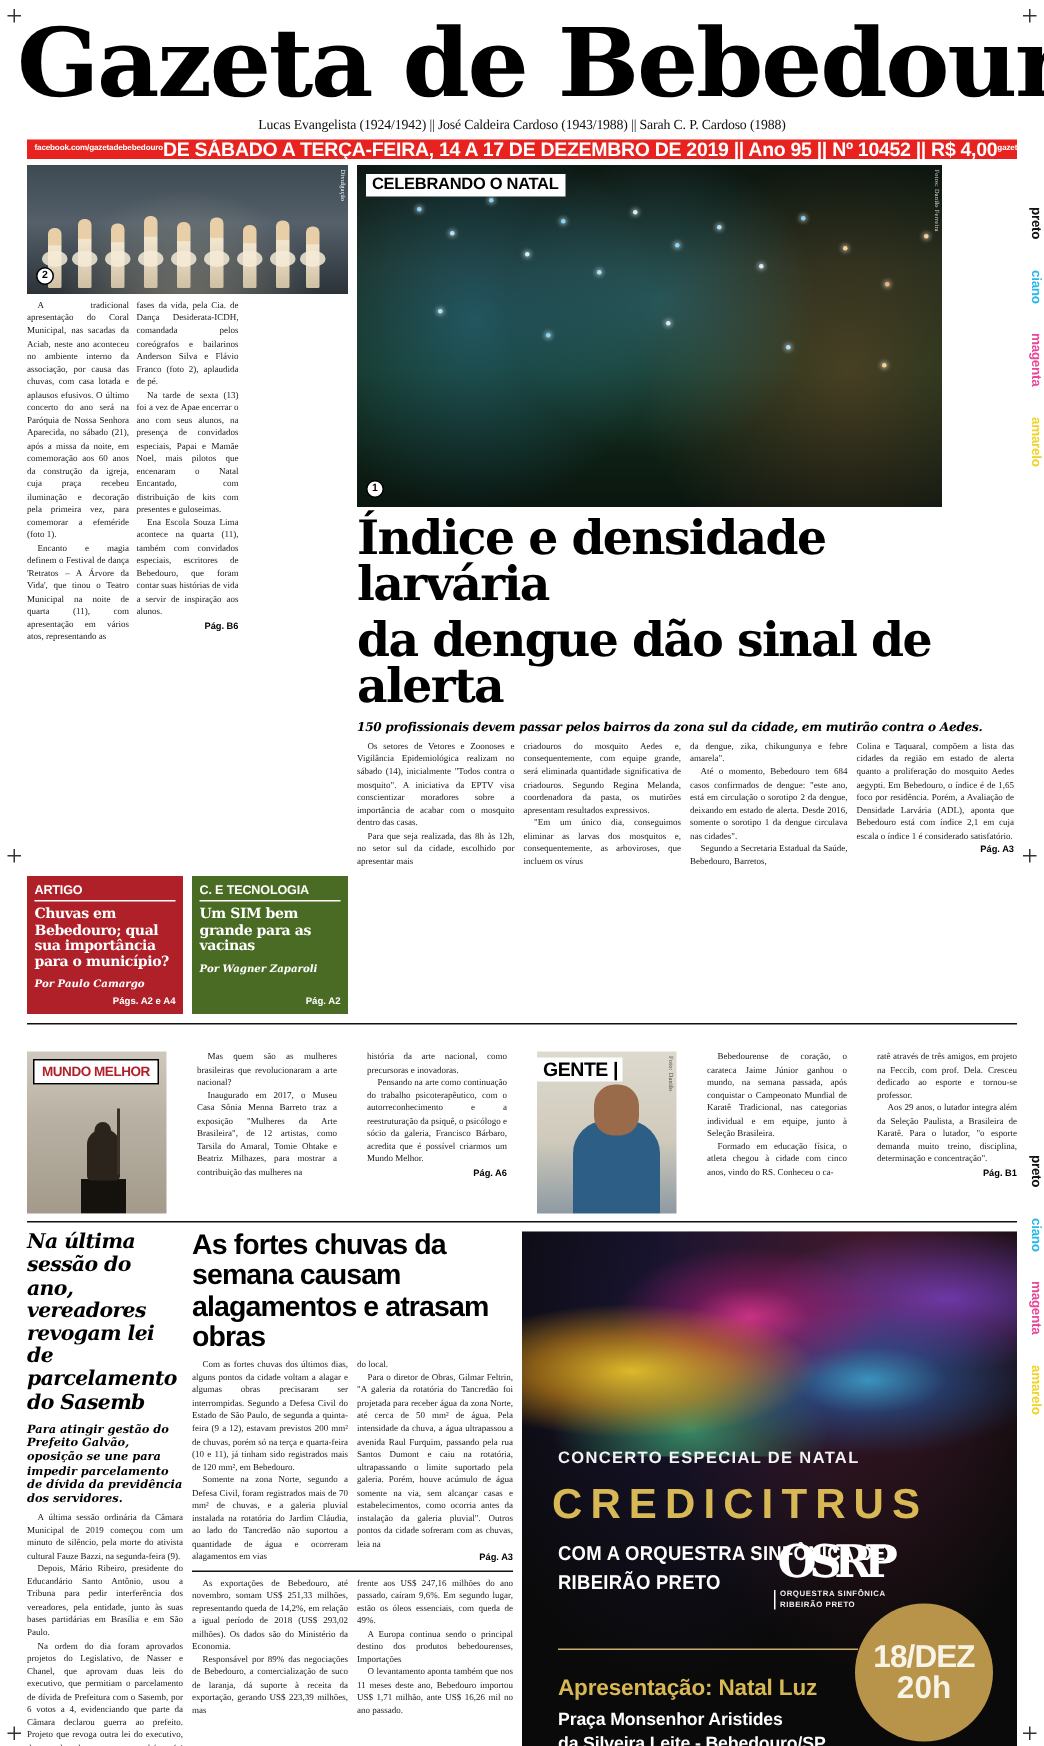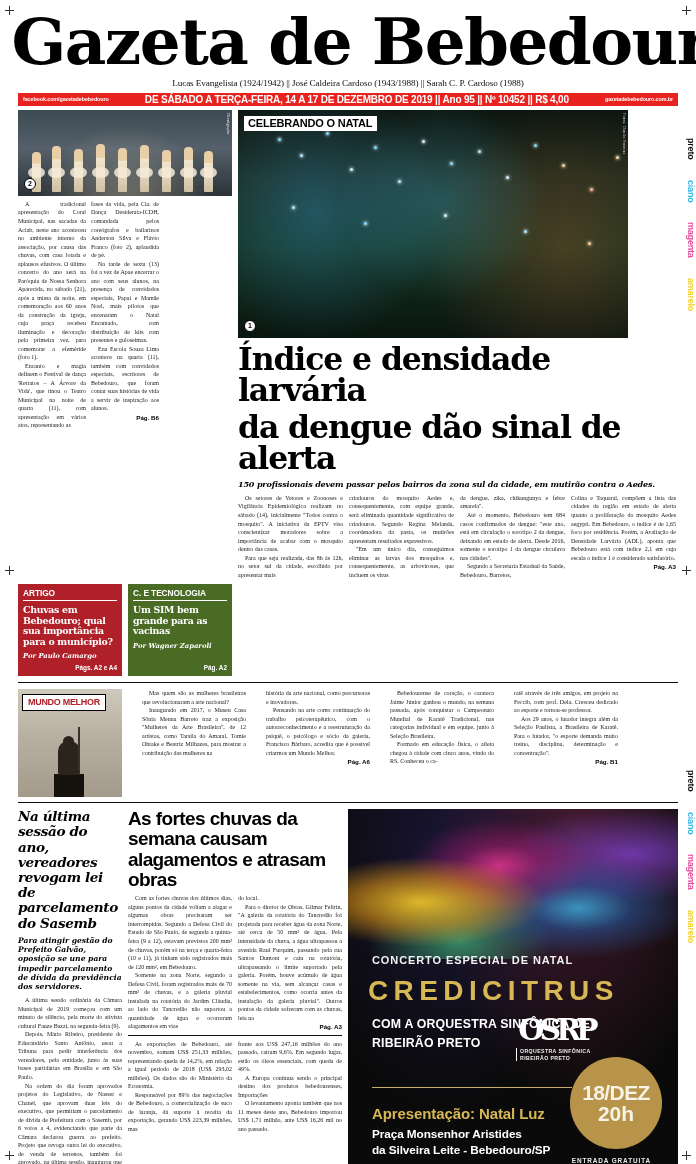--- a/index.html
+++ b/index.html
@@ -42,21 +42,21 @@
     height: 13px;
     display: flex;
     align-items: center;
     justify-content: space-between;
     padding: 0 5px;
     font-family: "Liberation Sans", sans-serif;
     font-weight: bold;
     overflow: hidden;
   }
   .redbar-left, .redbar-right { font-size: 5.4px; letter-spacing: -0.1px; white-space: nowrap; }
-  .redbar-center { font-size: 10px; letter-spacing: -0.2px; white-space: nowrap; }
+  .redbar-center { font-size: 13px; letter-spacing: -0.2px; white-space: nowrap; }
 
   
   .body-wrap { padding: 0 18px; position: relative; }
   .rule { border-top: 1px solid #111; }
   p.bodytext {
     font-size: 6.0px;
     line-height: 1.42;
     text-align: justify;
     text-indent: 7px;
     color: #1a1a1a;
@@ -208,21 +208,21 @@
   }
   .cbox-pag {
     font-family: "Liberation Sans", sans-serif;
     font-weight: bold;
     font-size: 6.4px;
     text-align: right;
     margin-top: auto;
   }
 
   
-  .midstrip { display: flex; gap: 20px; margin-top: 6px; }
+  .midstrip { display: flex; gap: 20px; margin-top: 18px; }
   .mundo-photo {
     position: relative;
     width: 104px; height: 108px;
     background: linear-gradient(180deg, #cfc9bd 0%, #b9b2a4 40%, #a39a8b 100%);
     overflow: hidden;
   }
   .mundo-kicker {
     position: absolute; top: 5px; left: 4px;
     background: #fff;
     border: 1.6px solid #000;
@@ -579,20 +579,26 @@
       </div>
       <div class="mid-text-col">
         <p class="bodytext">Mas quem são as mulheres brasileiras que revolucionaram a arte nacional?</p>
         <p class="bodytext">Inaugurado em 2017, o Museu Casa Sônia Menna Barreto traz a exposição "Mulheres da Arte Brasileira", de 12 artistas, como Tarsila do Amaral, Tomie Ohtake e Beatriz Milhazes, para mostrar a contribuição das mulheres na</p>
       </div>
       <div class="mid-text-col">
         <p class="bodytext noind">história da arte nacional, como precursoras e inovadoras.</p>
         <p class="bodytext">Pensando na arte como continuação do trabalho psicoterapêutico, com o autorreconhecimento e a reestruturação da psiquê, o psicólogo e sócio da galeria, Francisco Bárbaro, acredita que é possível criarmos um Mundo Melhor.</p>
         <div class="pageref">Pág. A6</div>
       </div>
+      <div class="gente-photo">
+        <div class="gente-kicker"><span>GENTE</span> |</div>
+        <div class="gente-man"></div>
+        <div class="gente-head"></div>
+        <div class="photo-credit" style="color:#444;">Foto: Danilo</div>
+      </div>
       <div class="mid-text-col">
         <p class="bodytext">Bebedourense de coração, o carateca Jaime Júnior ganhou o mundo, na semana passada, após conquistar o Campeonato Mundial de Karatê Tradicional, nas categorias individual e em equipe, junto à Seleção Brasileira.</p>
         <p class="bodytext">Formado em educação física, o atleta chegou à cidade com cinco anos, vindo do RS. Conheceu o ca-</p>
       </div>
       <div class="mid-text-col">
         <p class="bodytext noind">ratê através de três amigos, em projeto na Feccib, com prof. Dela. Cresceu dedicado ao esporte e tornou-se professor.</p>
         <p class="bodytext">Aos 29 anos, o lutador integra além da Seleção Paulista, a Brasileira de Karatê. Para o lutador, "o esporte demanda muito treino, disciplina, determinação e concentração".</p>
         <div class="pageref">Pág. B1</div>
       </div>
     </div>

